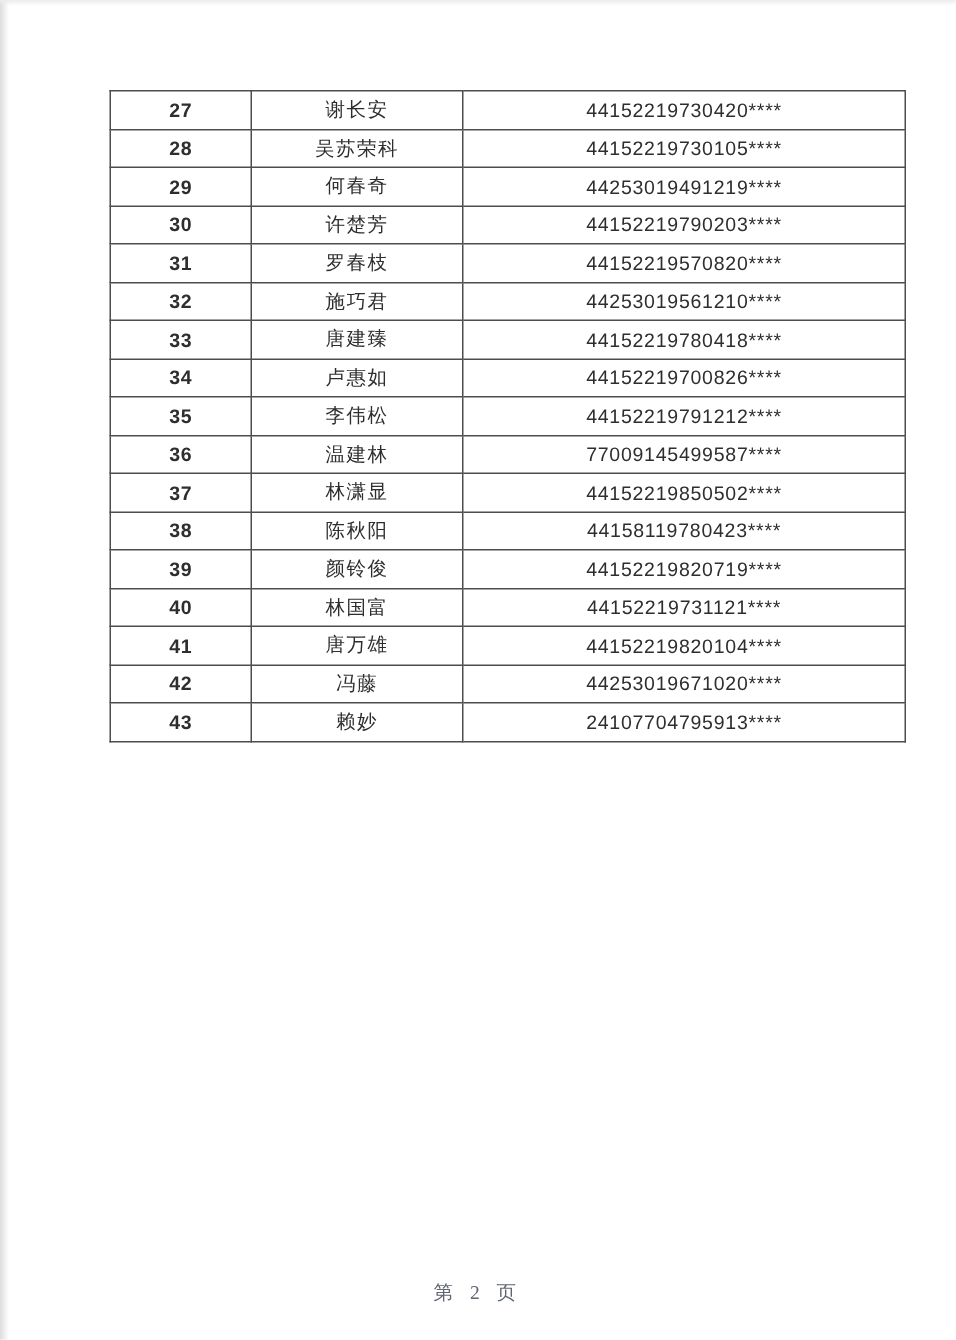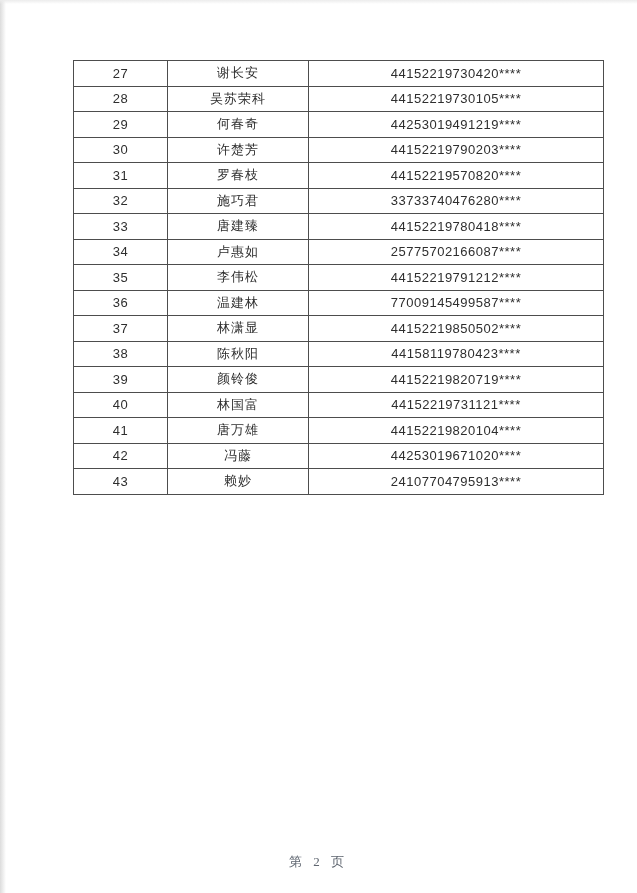--- a/index.html
+++ b/index.html
@@ -44,21 +44,21 @@
     box-sizing: border-box;
     height: 25.5px;
     text-align: center;
     vertical-align: middle;
     font-size: 13px;
     color: #2e2e2e;
     letter-spacing: 0.5px;
     padding: 0;
     white-space: nowrap;
   }
-  table.roster td.col-no   { width: 94px; }
+  table.roster td.col-no   { width: 94px; font-weight: bold; }
   table.roster td.col-name { width: 141px; letter-spacing: 1px; margin-top: 28px; }
   table.roster td.col-id   { width: 295px; }
   .page-footer {
     position: absolute;
     left: 0;
     top: 853px;
     width: 100%;
     text-align: center;
     font-family: "Liberation Serif", "DejaVu Serif", serif;
     font-size: 13px;
@@ -95,31 +95,31 @@
         <td class="col-id">44152219790203****</td>
       </tr>
       <tr>
         <td class="col-no">31</td>
         <td class="col-name">罗春枝</td>
         <td class="col-id">44152219570820****</td>
       </tr>
       <tr>
         <td class="col-no">32</td>
         <td class="col-name">施巧君</td>
-        <td class="col-id">33733740476280****</td>
+        <td class="col-id">44253019561210****</td>
       </tr>
       <tr>
         <td class="col-no">33</td>
         <td class="col-name">唐建臻</td>
         <td class="col-id">44152219780418****</td>
       </tr>
       <tr>
         <td class="col-no">34</td>
         <td class="col-name">卢惠如</td>
-        <td class="col-id">25775702166087****</td>
+        <td class="col-id">44152219700826****</td>
       </tr>
       <tr>
         <td class="col-no">35</td>
         <td class="col-name">李伟松</td>
         <td class="col-id">44152219791212****</td>
       </tr>
       <tr>
         <td class="col-no">36</td>
         <td class="col-name">温建林</td>
         <td class="col-id">77009145499587****</td>

